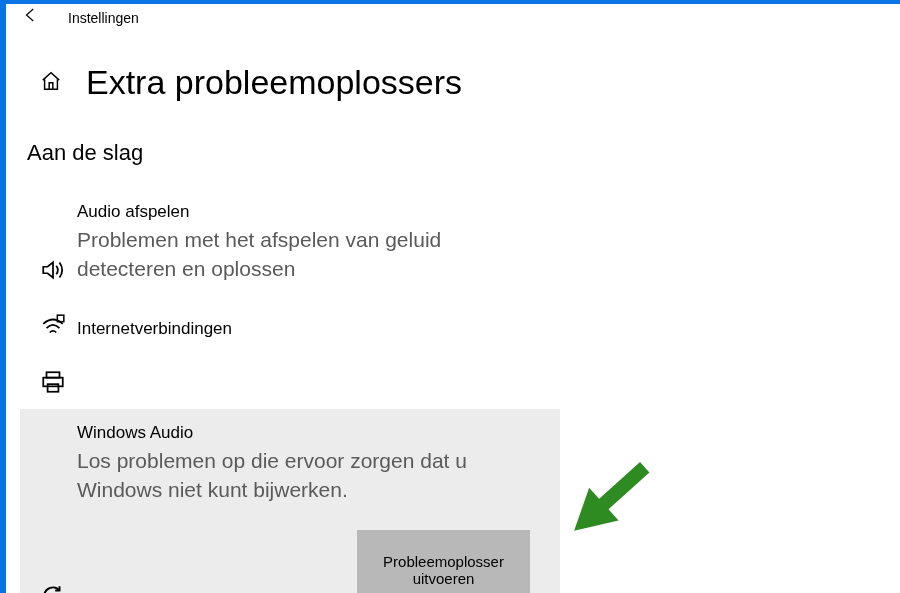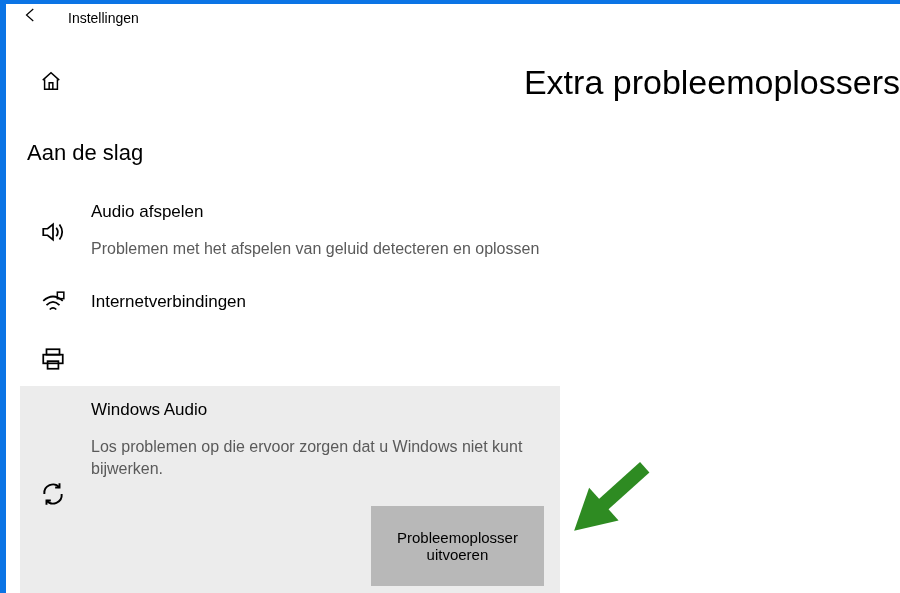--- a/index.html
+++ b/index.html
@@ -34,64 +34,63 @@
   }
   .top-title {
     font-size: 14px;
     color: #000;
   }
   .heading-row {
     display: flex;
     align-items: center;
     gap: 24px;
     padding: 28px 0 0 40px;
-    justify-content: space-between;
   }
   .home-icon svg { width: 22px; height: 22px; }
   .page-title {
     font-size: 34px;
     font-weight: 400;
     color: #000;
   }
   .section-title {
     font-size: 22px;
     font-weight: 400;
     padding: 38px 0 0 27px;
     color: #000;
   }
   .list {
     padding: 22px 0 0 20px;
     width: 560px;
   }
   .item {
     display: flex;
-    gap: 25px;
+    gap: 11px;
     padding: 14px 20px;
-    align-items: center;
+    align-items: flex-end;
     cursor: default;
   }
   .item-icon {
     width: 26px;
     height: 26px;
     flex-shrink: 0;
     margin-top: 2px;
     color: #000;
   }
   .item-icon svg { width: 26px; height: 26px; }
   .item-body { flex: 1; }
   .item-title {
     font-size: 17px;
     font-weight: 500;
     color: #000;
     line-height: 1.2;
   }
   .item-desc {
-    font-size: 16px;
+    font-size: 21px;
     color: #5a5a5a;
-    margin-top: 16px;
+    margin-top: 4px;
     line-height: 1.35;
   }
   .item.selected {
     background: #ececec;
     padding-bottom: 22px;
     padding-right: 30px;
   }
   .run-btn {
     margin-top: 26px;
     margin-left: 280px;

